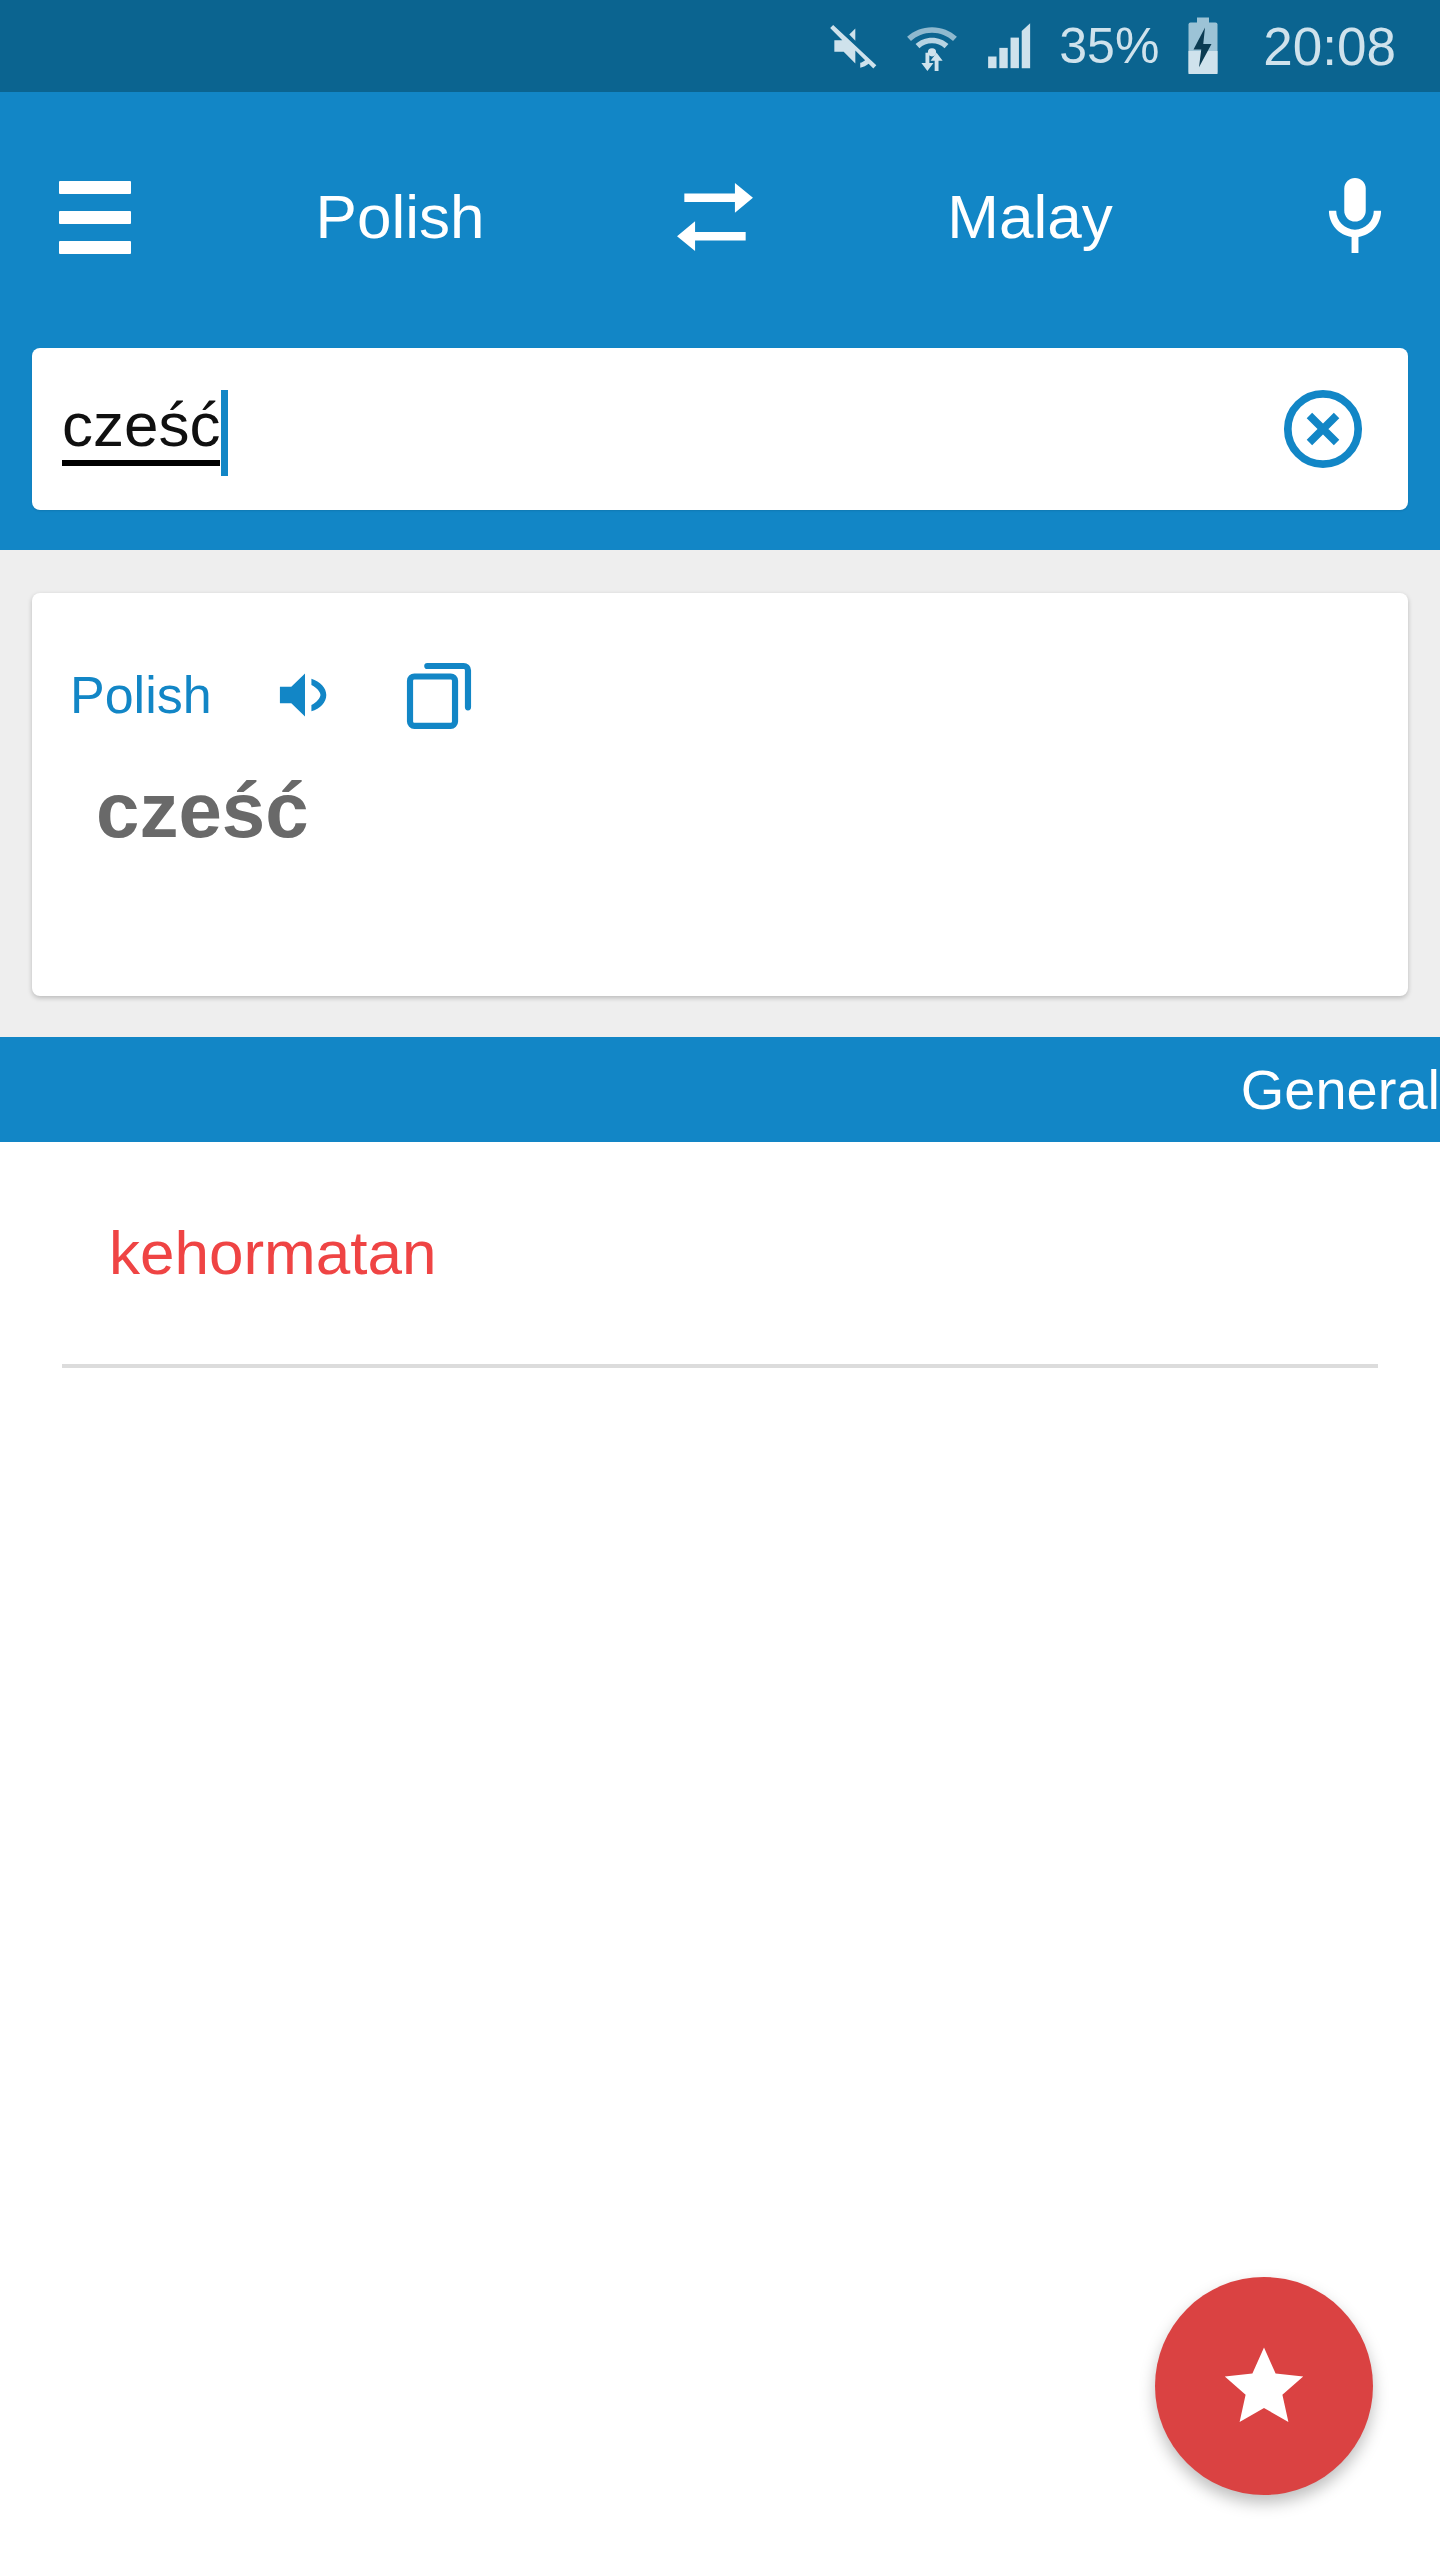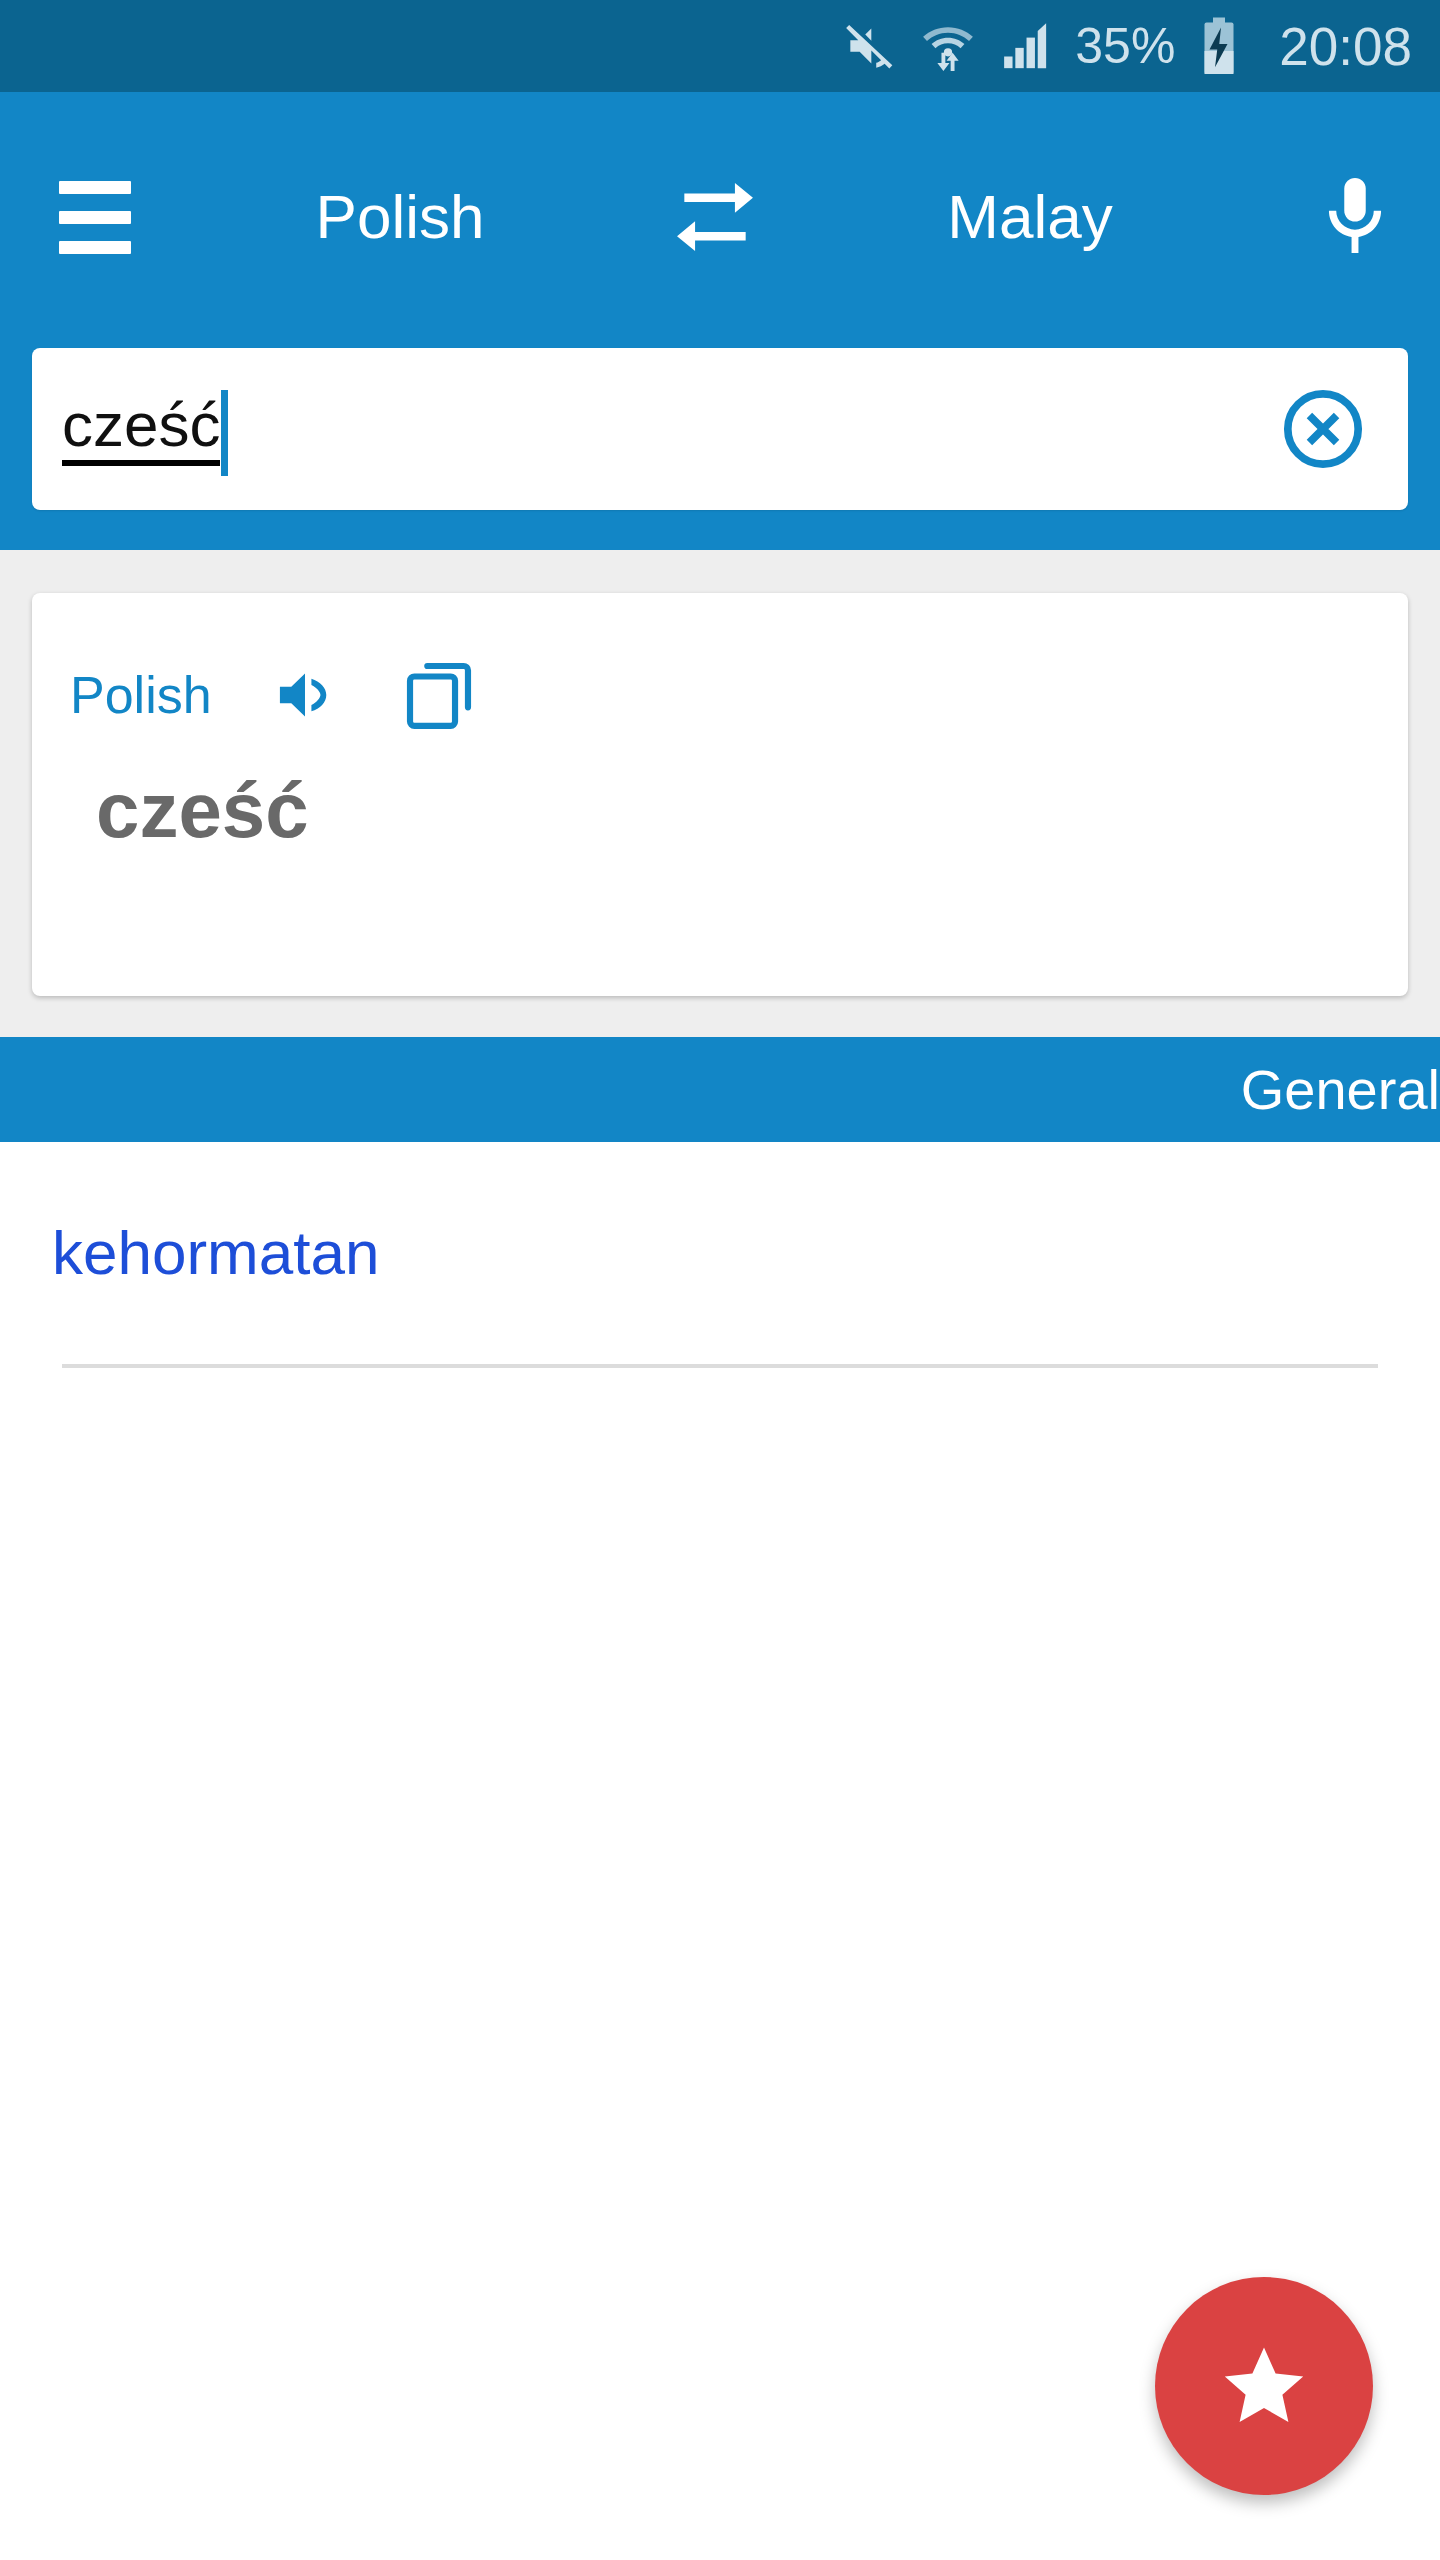--- a/index.html
+++ b/index.html
@@ -18,21 +18,21 @@
   
   .status-bar {
     position: absolute;
     top: 0; left: 0;
     width: 1440px;
     height: 92px;
     background: #0b6490;
     display: flex;
     align-items: center;
     justify-content: flex-end;
-    padding-right: 28px;
+    padding-right: 44px;
     box-sizing: border-box;
   }
   .status-icons {
     display: flex;
     align-items: center;
     gap: 0px;
   }
   .sb-icon {
     display: inline-flex;
     align-items: center;
@@ -240,23 +240,23 @@
     top: 1142px;
     width: 1440px;
   }
   .result-row {
     height: 222px;
     display: flex;
     align-items: center;
     cursor: pointer;
   }
   .result-word {
-    padding-left: 52px;
+    padding-left: 109px;
     font-size: 62px;
-    color: #1d4ed8;
+    color: #ef4444;
     font-weight: 400;
     line-height: 1;
   }
   .divider {
     margin-left: 62px;
     width: 1316px;
     height: 4px;
     background: #dcdcdc;
   }
 

